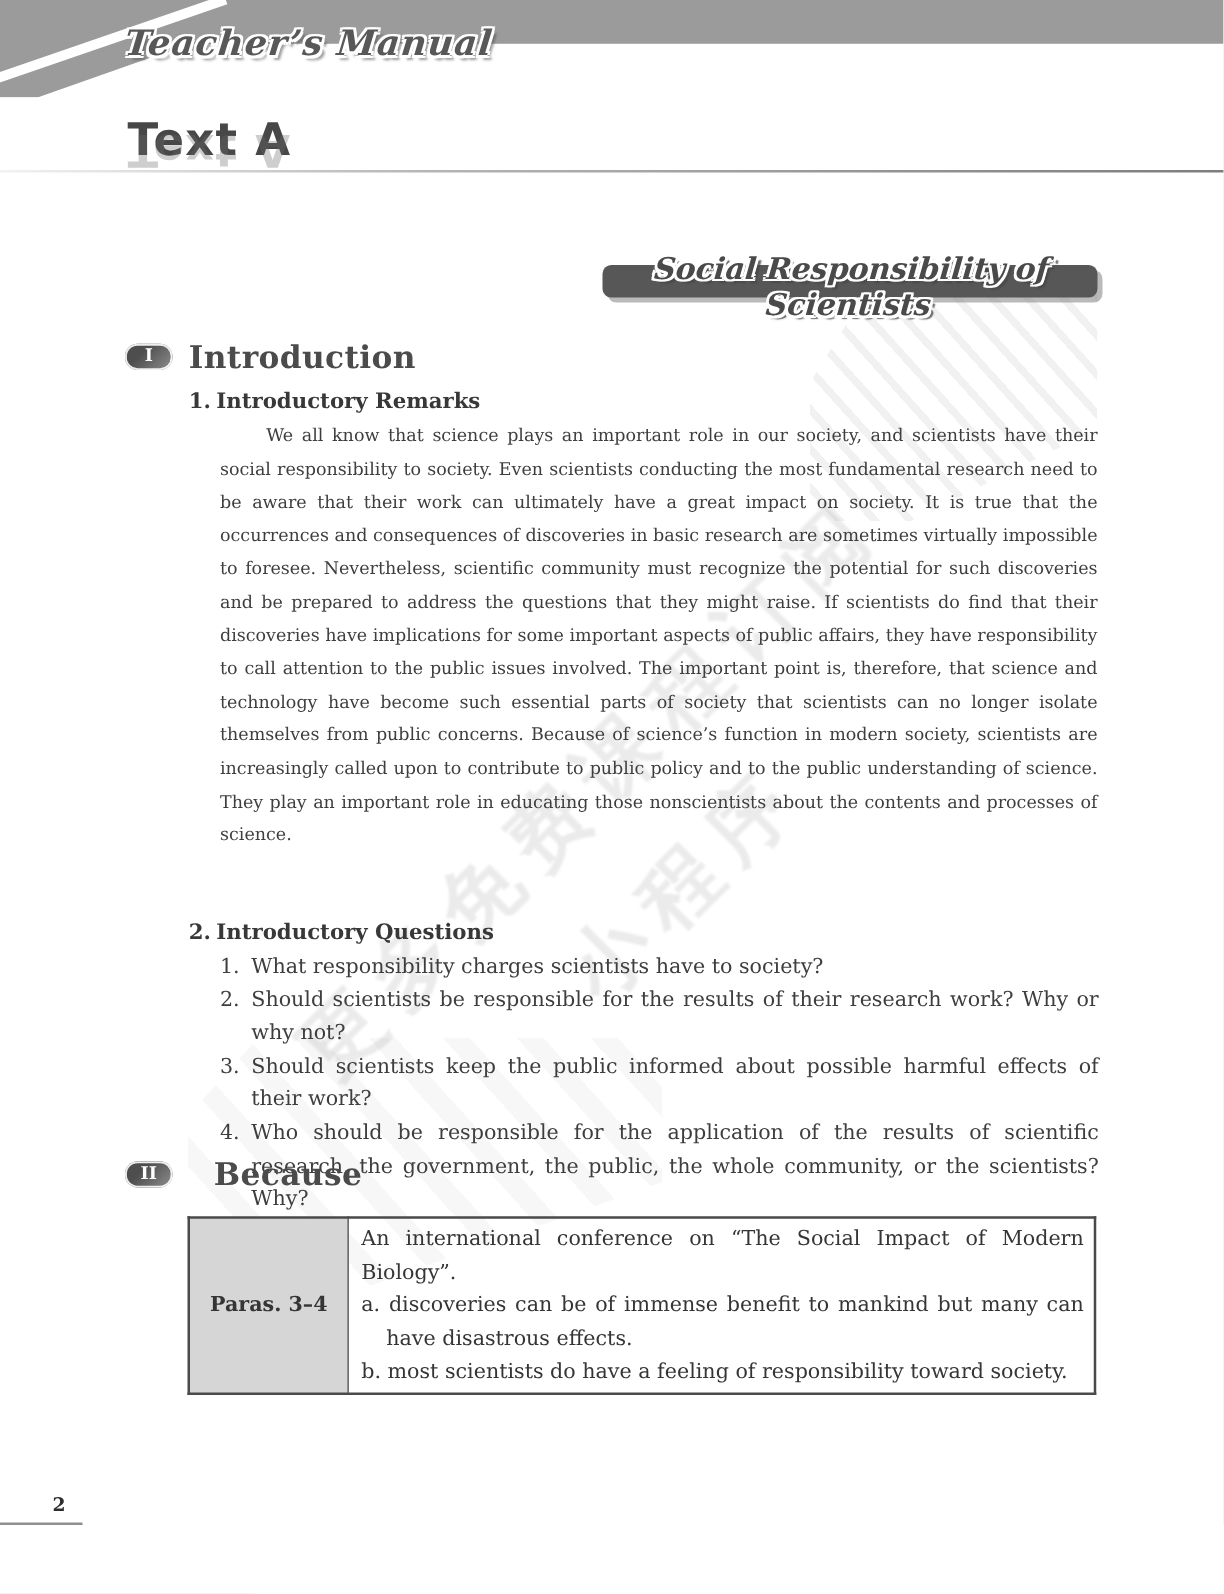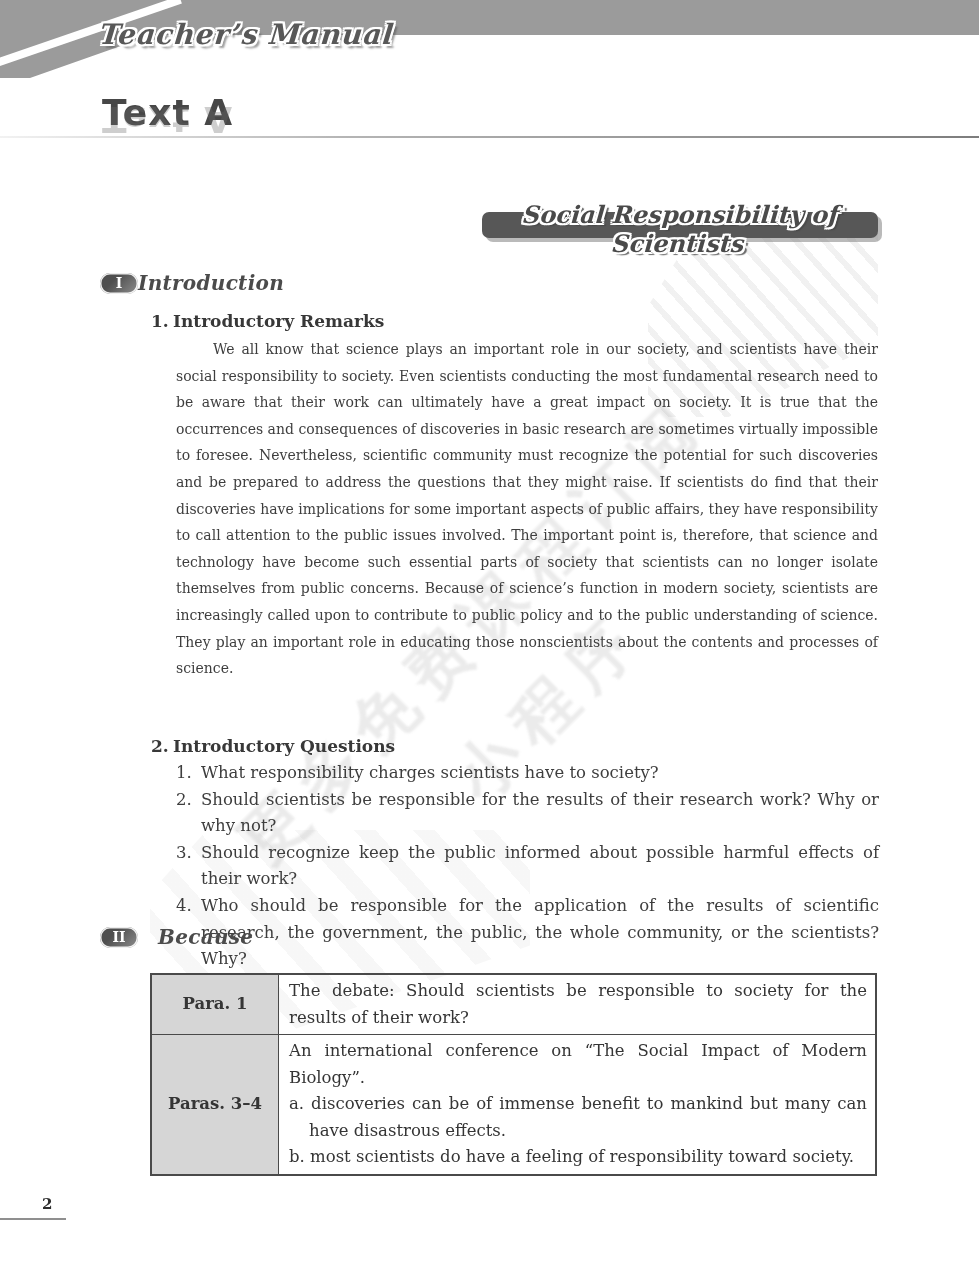--- a/index.html
+++ b/index.html
@@ -66,21 +66,21 @@
       4px 3px 1px rgba(70,70,70,.8);
   }
   
   .section-head{position:absolute;left:100px;display:flex;align-items:center;}
   .section-badge{
     width:38px;height:21px;border-radius:10px;
     background:linear-gradient(135deg,#4e4e4e 35%,#8f8f8f 100%);
     color:#fff;font-weight:bold;font-size:14px;text-align:center;line-height:21px;
     box-shadow:0 0 0 1.5px rgba(255,255,255,.9) inset;
   }
-  .section-title{font-weight:bold;font-size:20px;color:#4b4b4b;letter-spacing:.3px;font-style:italic;}
+  .section-title{margin-left:13px;font-weight:bold;font-size:25px;color:#4b4b4b;letter-spacing:.3px;}
   
   .subhead{position:absolute;left:151px;font-weight:bold;font-size:17px;color:#383838;display:flex;}
   .subhead .num{width:22px;}
   
   .intro-paragraph{
     position:absolute;left:176px;top:336px;width:702px;
     font-size:14px;line-height:26.6px;text-align:justify;text-indent:37px;
     color:#3e3e3e;
   }
   
@@ -172,41 +172,35 @@
     <div class="question">
       <span class="qnum">1.</span>
       <span class="qtext">What responsibility charges scientists have to society?</span>
     </div>
     <div class="question">
       <span class="qnum">2.</span>
       <span class="qtext">Should scientists be responsible for the results of their research work? Why or why not?</span>
     </div>
     <div class="question">
       <span class="qnum">3.</span>
-      <span class="qtext">Should recognize keep the public informed about possible harmful effects of their work?</span>
+      <span class="qtext">Should scientists keep the public informed about possible harmful effects of their work?</span>
     </div>
     <div class="question">
       <span class="qnum">4.</span>
       <span class="qtext">Who should be responsible for the application of the results of scientific research, the government, the public, the whole community, or the scientists? Why?</span>
     </div>
   </div>
 
   <div class="section-head" style="top:925px;gap:20px;">
     <div class="section-badge">II</div>
     <div class="section-title">Because</div>
   </div>
 
   <table class="outline-table">
     <tbody>
-        <tr>
-      <td class="cell-label">Para. 1</td>
-      <td class="cell-content">
-        <div class="cell-line">The debate: Should scientists be responsible to society for the results of their work?</div>
-      </td>
-    </tr>
     <tr>
       <td class="cell-label">Paras. 3–4</td>
       <td class="cell-content">
         <div class="cell-line">An international conference on “The Social Impact of Modern Biology”.</div>
         <div class="cell-line hang">a. discoveries can be of immense benefit to mankind but many can have disastrous effects.</div>
         <div class="cell-line hang">b. most scientists do have a feeling of responsibility toward society.</div>
       </td>
     </tr>
   </tbody>
     </table>

